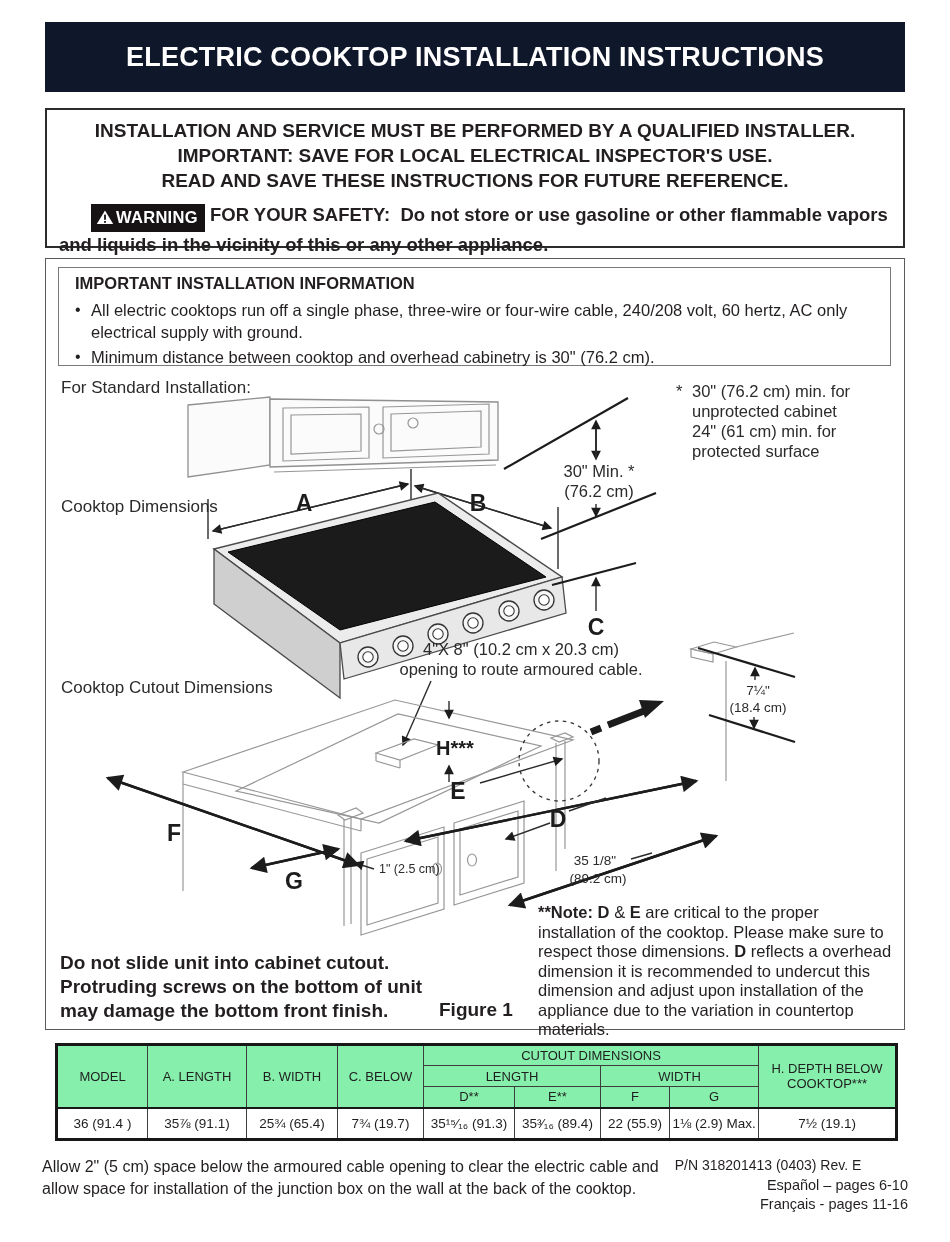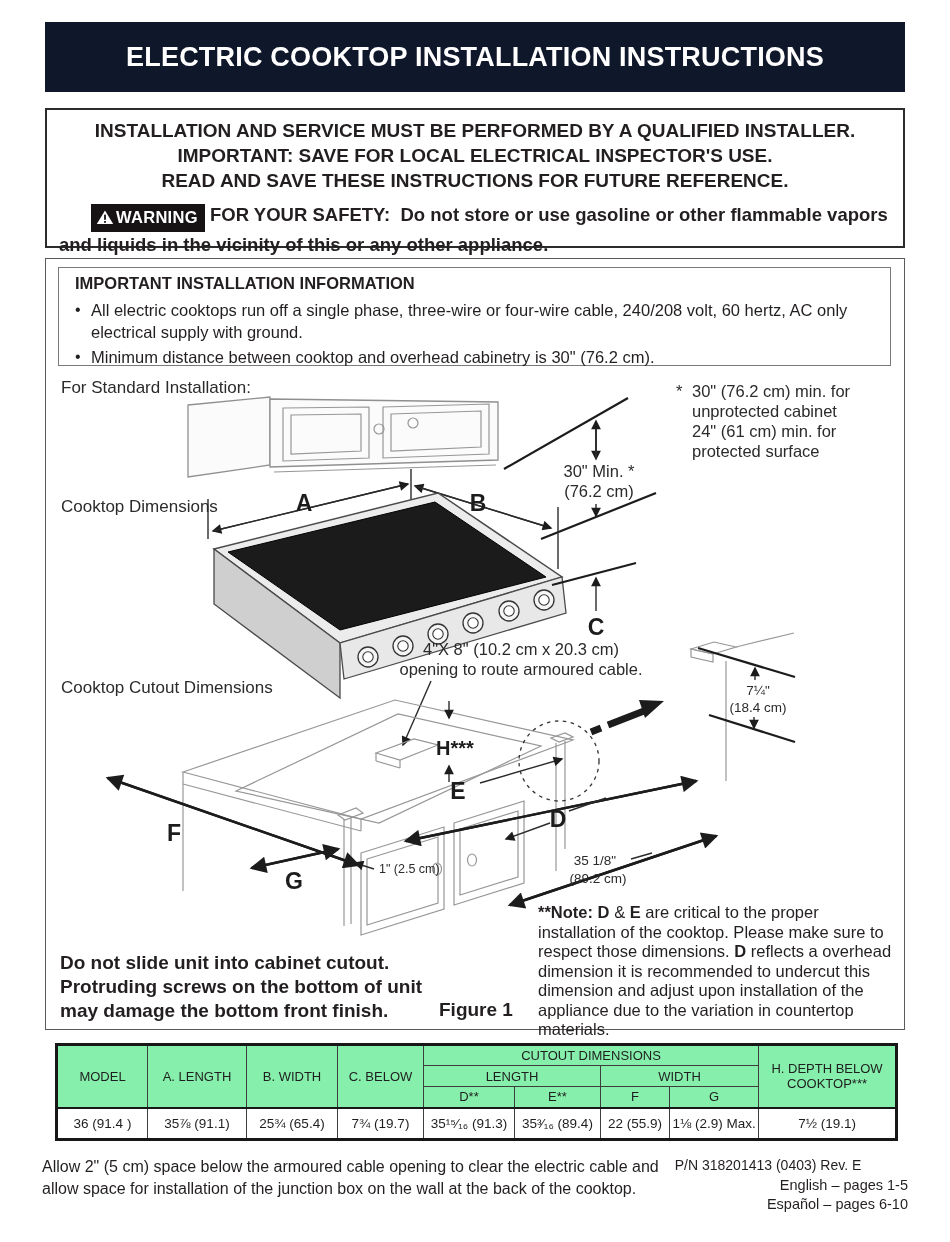--- a/index.html
+++ b/index.html
@@ -338,17 +338,17 @@
         <td>7½ (19.1)</td>
       </tr>
     </tbody>
   </table>
 
   <div class="footL">
     <div>Allow 2" (5 cm) space below the armoured cable opening to clear the electric cable and allow space for installation of the junction box on the wall at the back of the cooktop.</div>
   </div>
   <div class="footR">
     <div class="pn">P/N 318201413 (0403) Rev. E</div>
-    <div>English – pages 1-5</div>
     <div>Español – pages 6-10</div>
+    <div>Français - pages 11-16</div>
   </div>
 
 </div>
 
 </body></html>

